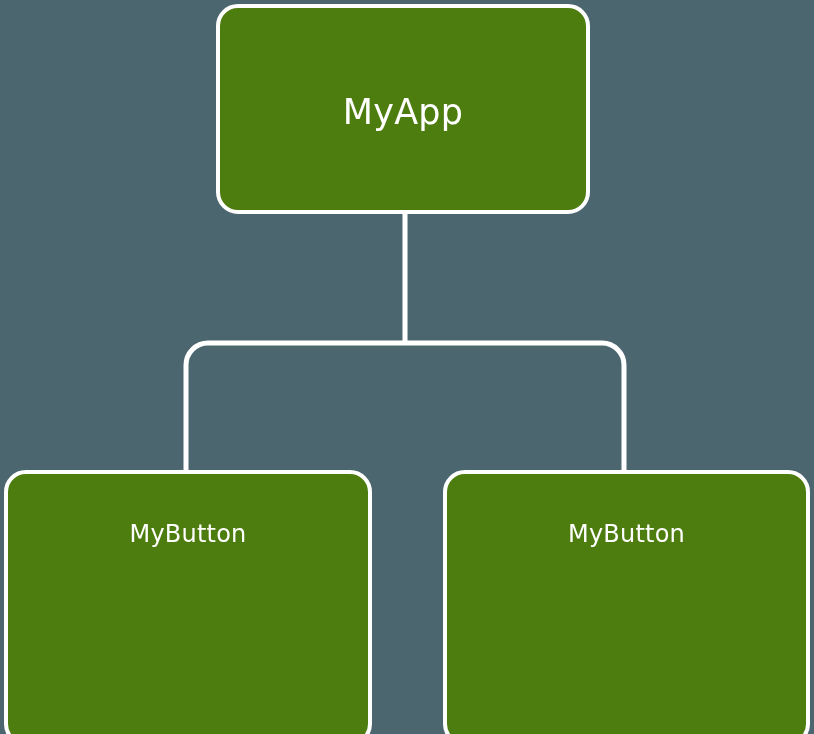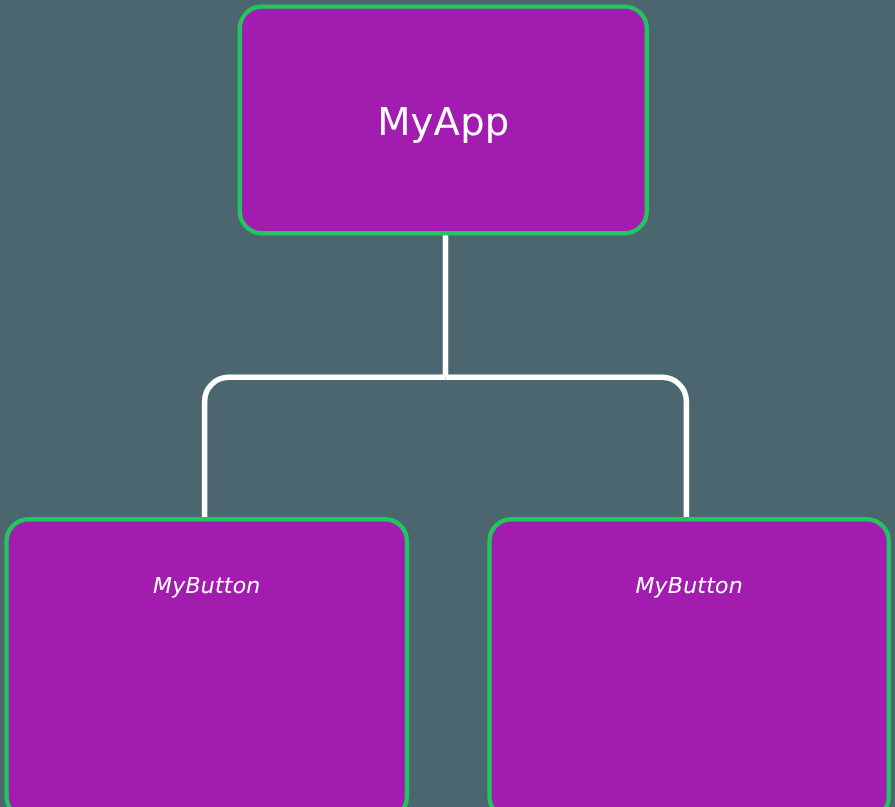--- a/index.html
+++ b/index.html
@@ -25,22 +25,22 @@
     top: 0;
     width: 814px;
     height: 734px;
     pointer-events: none;
   }
 
   
   .node {
     position: absolute;
     box-sizing: border-box;
-    background: #a21caf;
-    border: 4px solid #22c55e;
+    background: #4d7c0f;
+    border: 4px solid #ffffff;
     border-radius: 22px;
   }
   .node-title {
     position: absolute;
     left: 0;
     right: 0;
     text-align: center;
     color: #ffffff;
     font-weight: 400;
     letter-spacing: 0.2px;
@@ -65,22 +65,21 @@
     height: 276px;
   }
   #node-child-right {
     left: 443px;
     top: 470px;
     width: 367px;
     height: 276px;
   }
   .node-child .node-title {
     top: 46px;
-    font-size: 20px;
-    font-style: italic;
+    font-size: 24px;
   }
 </style>
 </head>
 <body>
 
 <div id="stage">
 
   <svg id="edges" viewBox="0 0 814 734" width="814" height="734" aria-hidden="true">
     <g fill="none" stroke="#ffffff" stroke-width="5" stroke-linecap="butt">
       <path d="M 405 213 L 405 343"></path>

